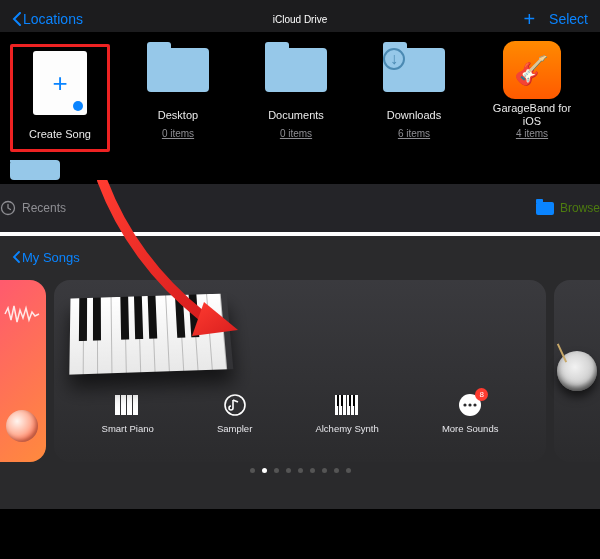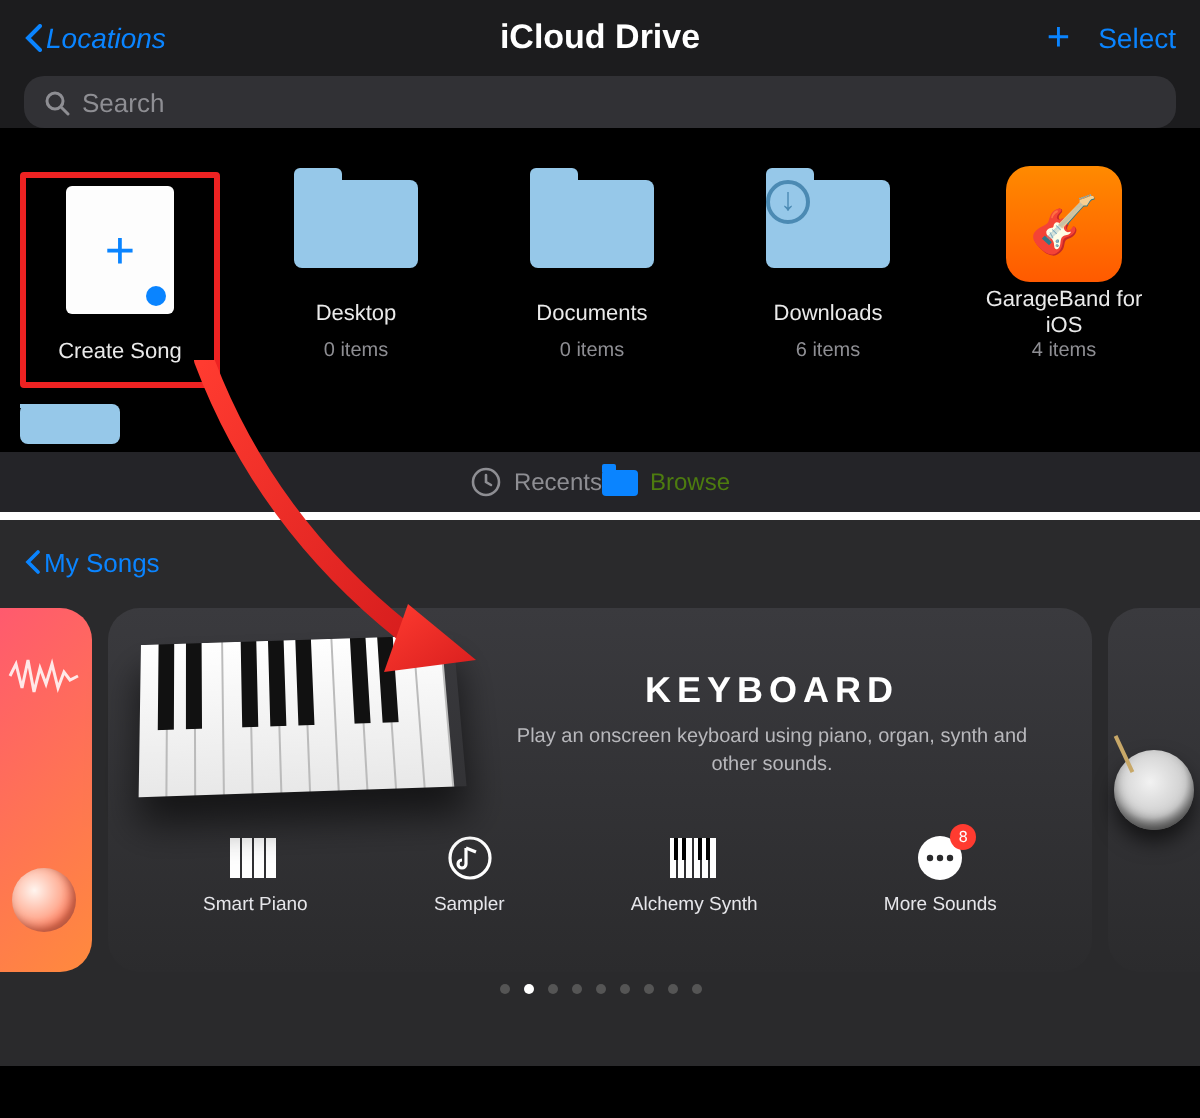--- a/index.html
+++ b/index.html
@@ -1,48 +1,48 @@
 <!DOCTYPE html>
 <html><head>
 <meta charset="utf-8">
 <style>
   * { margin: 0; padding: 0; box-sizing: border-box; font-family: -apple-system, "Helvetica Neue", Arial, sans-serif; }
   body { width: 600px; height: 559px; background: #000; color: #fff; overflow: hidden; }
 
   
   .top-app { background: #1c1c1e; padding: 6px 12px 0; position: relative; }
   .top-nav { display: flex; align-items: center; justify-content: space-between; height: 26px; }
-  .back-btn { color: #0a84ff; font-size: 14px; display: flex; align-items: center; gap: 2px; font-style: italic; }
-  .top-title { color: #fff; font-size: 17px; font-weight: 700; position: absolute; left: 50%; transform: translateX(-50%); }
+  .back-btn { color: #0a84ff; font-size: 14px; display: flex; align-items: center; gap: 2px; }
+  .top-title { color: #fff; font-size: 10px; font-weight: 400; position: absolute; left: 50%; transform: translateX(-50%); }
   .top-right { color: #0a84ff; font-size: 14px; display: flex; align-items: center; gap: 14px; }
   .plus { font-size: 20px; font-weight: 300; line-height: 1; }
   .search-bar { margin: 6px 0 10px; background: #313135; border-radius: 10px; height: 26px; display: flex; align-items: center; padding: 0 10px; color: #8e8e93; font-size: 13px; gap: 6px; }
 
   .grid-area { background: #000; padding: 12px 10px 8px; display: flex; gap: 18px; }
   .item { width: 100px; display: flex; flex-direction: column; align-items: center; position: relative; }
   .item-icon { width: 62px; height: 52px; display: flex; align-items: center; justify-content: center; }
   .folder-shape { width: 62px; height: 44px; background: #96c8e9; border-radius: 4px; position: relative; }
   .folder-shape::before { content: ""; position: absolute; top: -6px; left: 0; width: 24px; height: 10px; background: #96c8e9; border-radius: 3px 3px 0 0; }
   .folder-glyph { position: absolute; inset: 0; display: flex; align-items: center; justify-content: center; color: #4b8ab3; font-size: 18px; }
   .item-label { font-size: 11px; color: #eaeaea; margin-top: 6px; text-align: center; line-height: 1.15; height: 26px; display:flex; align-items:center; justify-content:center;}
-  .item-sub { font-size: 10px; color: #8e8e93; }
+  .item-sub { font-size: 10px; color: #8e8e93; text-decoration: underline; }
 
   .create-tile { width: 54px; height: 64px; background: #fdfdfd; border-radius: 3px; display:flex; align-items:center; justify-content:center; position:relative; }
   .create-tile::after { content: ""; position:absolute; right:4px; bottom:4px; width:10px; height:10px; background:#0a84ff; border-radius:50%; }
   .create-plus { color:#0a84ff; font-size:26px; font-weight:300; line-height:1; }
   .highlight { border: 3px solid #e22; padding: 4px 4px 2px; border-radius:2px; }
   .highlight .item-label, .highlight .item-sub { }
 
   .garage-tile { width:58px; height:58px; border-radius:12px; background: linear-gradient(180deg,#ff8a00,#ff5a00); display:flex; align-items:center; justify-content:center; font-size:28px; }
 
   .peek { background:#000; padding-left:10px; height:24px; overflow:hidden;}
   .peek .folder-shape { width:50px; height:20px; }
   .peek .folder-shape::before { width:18px; height:8px; }
 
-  .bottom-tabs { background: rgba(40,40,44,0.9); height: 30px; display:flex; align-items:center; justify-content:center; }
+  .bottom-tabs { background: rgba(40,40,44,0.9); height: 48px; display:flex; align-items:center; justify-content:space-between; }
   .tab { display:flex; align-items:center; gap:6px; font-size:12px; }
   .tab-inactive { color:#8e8e93; }
   .tab-active { color:#4d7c0f; }
   .folder-mini { width:18px; height:13px; background:#0a84ff; border-radius:2px; position:relative; }
   .folder-mini::before { content:""; position:absolute; top:-3px; left:0; width:7px; height:4px; background:#0a84ff; border-radius:1px 1px 0 0;}
   .divider-bar { height: 4px; background: #fff; }
 
   
   .arrow-wrap { position:absolute; left:92px; top:180px; pointer-events:none; z-index:10;}
 
@@ -99,27 +99,20 @@
         </svg>
       <span>Locations</span>
     </div>
     <div class="top-title">iCloud Drive</div>
     <div class="top-right">
       <span class="plus">+</span>
       <span>Select</span>
     </div>
   </div>
 
-  <div class="search-bar">
-    <svg width="13" height="13" viewBox="0 0 13 13">
-        <circle cx="5.5" cy="5.5" r="4" stroke="#8e8e93" stroke-width="1.5" fill="none"></circle>
-        <line x1="9" y1="9" x2="12" y2="12" stroke="#8e8e93" stroke-width="1.5" stroke-linecap="round"></line>
-      </svg>
-    <span>Search</span>
-  </div>
 </div>
 
 <div class="grid-area">
   <div class="item highlight">
     <div class="create-tile">
       <span class="create-plus">+</span>
     </div>
     <div class="item-label">Create Song</div>
     <div class="item-sub"></div>
   </div>
@@ -238,24 +231,20 @@
             <div class="wkey"></div>
             <div class="wkey">
                 <div class="bkey"></div>
               </div>
             <div class="wkey">
                 <div class="bkey"></div>
               </div>
             <div class="wkey"></div>
             <div class="wkey"></div>
           </div>
-        </div>
-        <div class="kb-text">
-          <div class="kb-title">KEYBOARD</div>
-          <div class="kb-desc">Play an onscreen keyboard using piano, organ, synth and other sounds.</div>
         </div>
       </div>
 
       <div class="opts">
         <div class="opt">
           <div class="opt-icon">
             <svg width="26" height="20" viewBox="0 0 26 20">
                 <rect x="0" y="0" width="5" height="20" fill="#fff"></rect>
                 <rect x="6" y="0" width="5" height="20" fill="#fff"></rect>
                 <rect x="12" y="0" width="5" height="20" fill="#fff"></rect>

